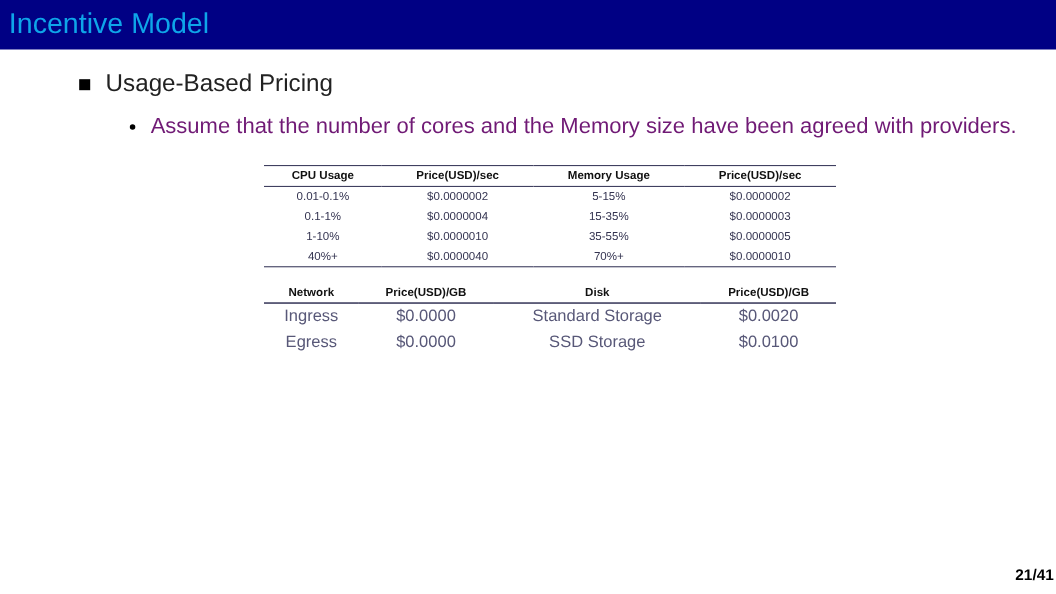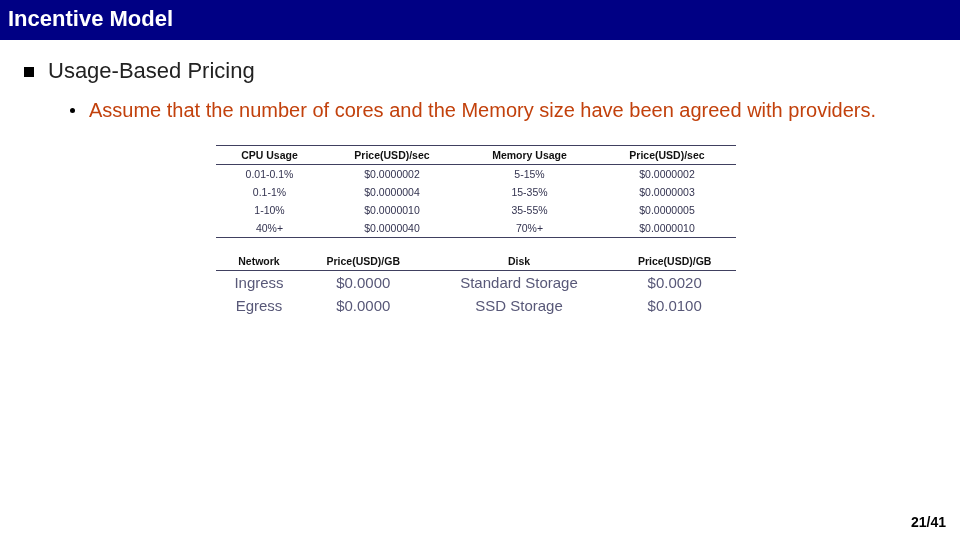--- a/index.html
+++ b/index.html
@@ -1,35 +1,35 @@
 <!DOCTYPE html>
 <html><head>
 <meta charset="utf-8">
 <style>
   * { margin: 0; padding: 0; box-sizing: border-box; }
   html, body { width: 960px; height: 540px; font-family: Arial, Helvetica, sans-serif; background: #fff; color: #000; }
   .slide { width: 960px; height: 540px; position: relative; }
   .title-bar { background: #000084; color: #fff; padding: 6px 8px 8px 8px; }
-  .title-bar h1 { font-size: 22px; font-weight: bold; color: #ffffff; }
+  .title-bar h1 { font-size: 26px; font-weight: normal; color: #0ea5e9; }
   .title-bar h1::before { content: ""; display: inline-block; }
-  .content { padding: 18px 24px 0 16px; }
+  .content { padding: 18px 24px 0 40px; margin-left: 24px; }
   .bullet-1 { display: flex; align-items: flex-start; font-size: 22px; color: #222; margin-left: 8px; }
   .bullet-1 .marker { width: 10px; height: 10px; background: #000; margin-top: 9px; margin-right: 14px; flex: 0 0 auto; }
-  .bullet-2 { display: flex; align-items: flex-start; font-size: 20px; color: #c2410c; margin: 14px 0 0 54px; line-height: 1.25; }
+  .bullet-2 { display: flex; align-items: flex-start; font-size: 20px; color: #701a75; margin: 14px 0 0 54px; line-height: 1.25; }
   .bullet-2 .dot { width: 5px; height: 5px; border-radius: 50%; background: #000; margin-top: 10px; margin-right: 14px; flex: 0 0 auto; }
   .table-wrap { margin: 22px auto 0 auto; width: 520px; font-size: 11px; color: #1a1a4a; }
   .table-title { text-align: center; font-weight: bold; color: #111; font-size: 12px; margin-bottom: 4px; }
   table { width: 100%; border-collapse: collapse; }
   .isac th { border-top: 1.2px solid #404060; border-bottom: 1.2px solid #404060; padding: 3px 4px; font-weight: bold; font-size: 10.5px; text-align: center; color: #111; }
   .isac td { padding: 3px 4px; text-align: center; font-size: 10.5px; color: #333350; }
   .isac tbody tr:last-child td { border-bottom: 1.2px solid #404060; }
   .sub { margin-top: 14px; }
   .sub th { border-bottom: 1.2px solid #404060; padding: 3px 4px; font-weight: bold; font-size: 10.5px; text-align: center; color: #111; }
   .sub td { padding: 3px 4px; text-align: center; font-size: 15px; color: #585878; }
-  .page-num { position: absolute; right: 14px; bottom: 10px; font-size: 14px; font-weight: bold; color: #000; }
+  .page-num { position: absolute; right: 2px; bottom: 10px; font-size: 14px; font-weight: bold; color: #000; }
 </style>
 </head>
 <body>
 
 <div class="slide">
 
   <div class="title-bar">
     <h1>Incentive Model</h1>
   </div>
 

